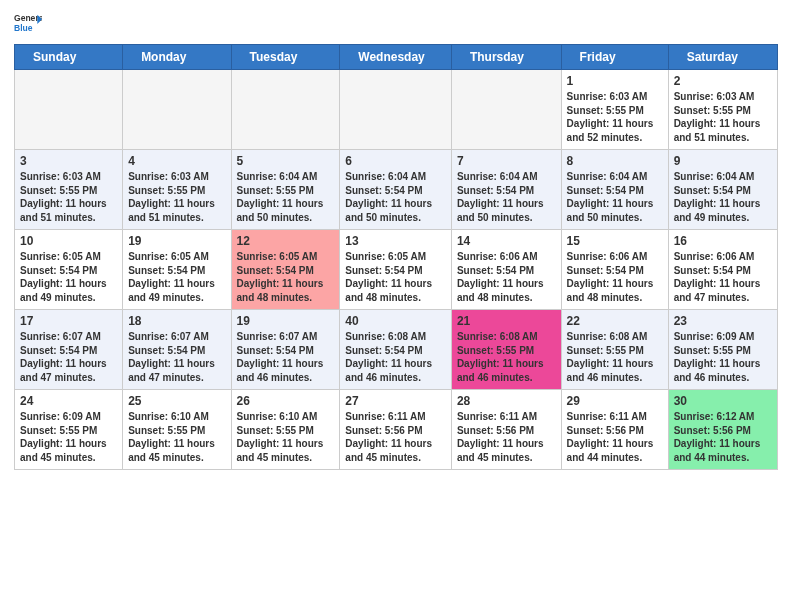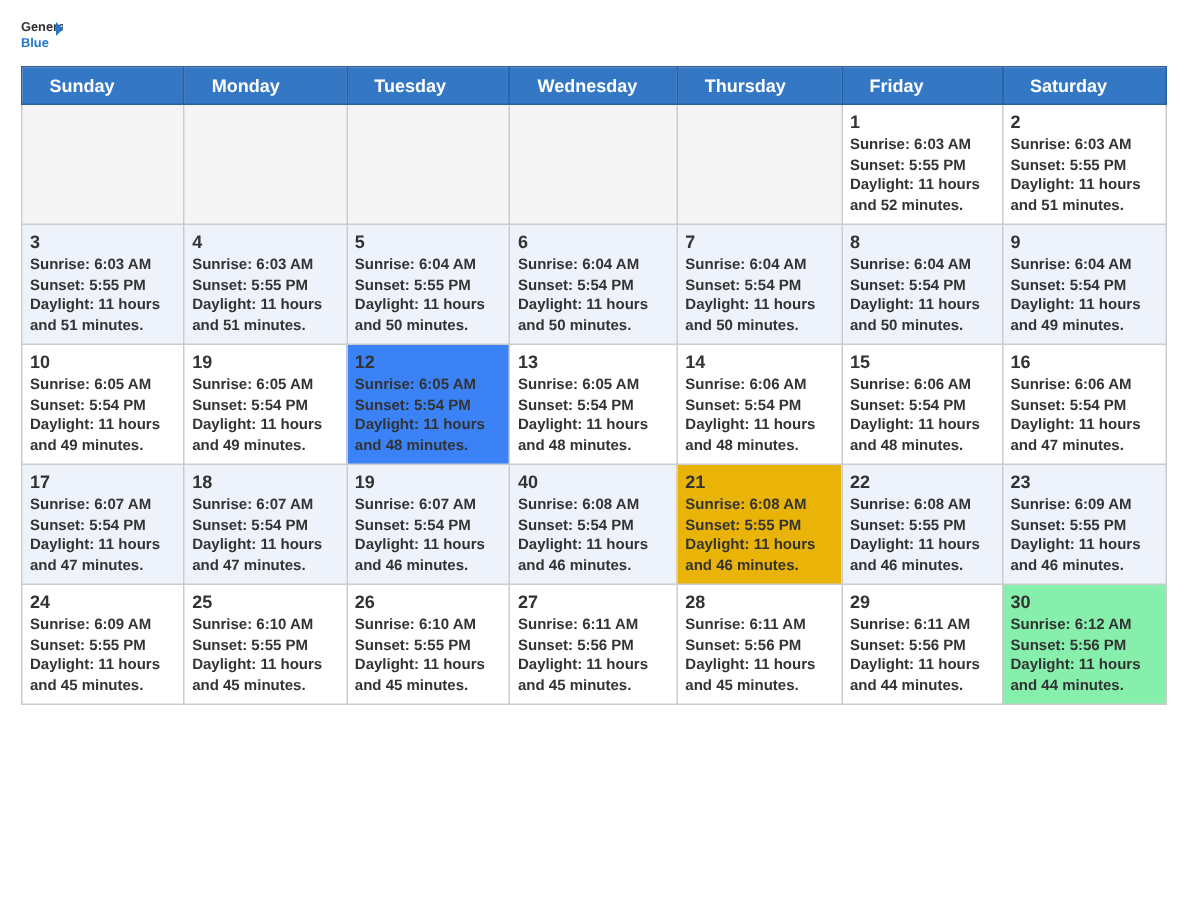--- a/index.html
+++ b/index.html
@@ -201,21 +201,21 @@
 Daylight: 11 hours
 and 49 minutes.</div>
           </td>
           <td style="background: rgb(255, 255, 255);">
             <span class="day-num">19</span>
             <div class="day-info">Sunrise: 6:05 AM
 Sunset: 5:54 PM
 Daylight: 11 hours
 and 49 minutes.</div>
           </td>
-          <td style="background: #3b82f6;">
+          <td style="background: #fca5a5;">
             <span class="day-num">12</span>
             <div class="day-info">Sunrise: 6:05 AM
 Sunset: 5:54 PM
 Daylight: 11 hours
 and 48 minutes.</div>
           </td>
           <td style="background: rgb(255, 255, 255);">
             <span class="day-num">13</span>
             <div class="day-info">Sunrise: 6:05 AM
 Sunset: 5:54 PM
@@ -266,21 +266,21 @@
 Daylight: 11 hours
 and 46 minutes.</div>
           </td>
           <td style="background: rgb(238, 242, 250);">
             <span class="day-num">40</span>
             <div class="day-info">Sunrise: 6:08 AM
 Sunset: 5:54 PM
 Daylight: 11 hours
 and 46 minutes.</div>
           </td>
-          <td style="background: #eab308;">
+          <td style="background: #ec4899;">
             <span class="day-num">21</span>
             <div class="day-info">Sunrise: 6:08 AM
 Sunset: 5:55 PM
 Daylight: 11 hours
 and 46 minutes.</div>
           </td>
           <td style="background: rgb(238, 242, 250);">
             <span class="day-num">22</span>
             <div class="day-info">Sunrise: 6:08 AM
 Sunset: 5:55 PM

